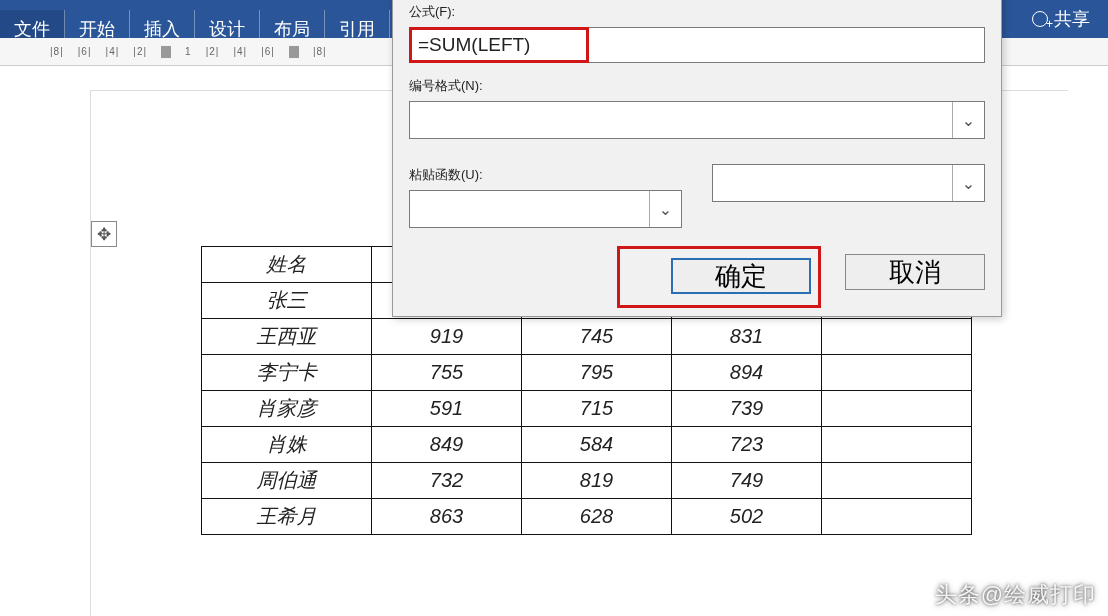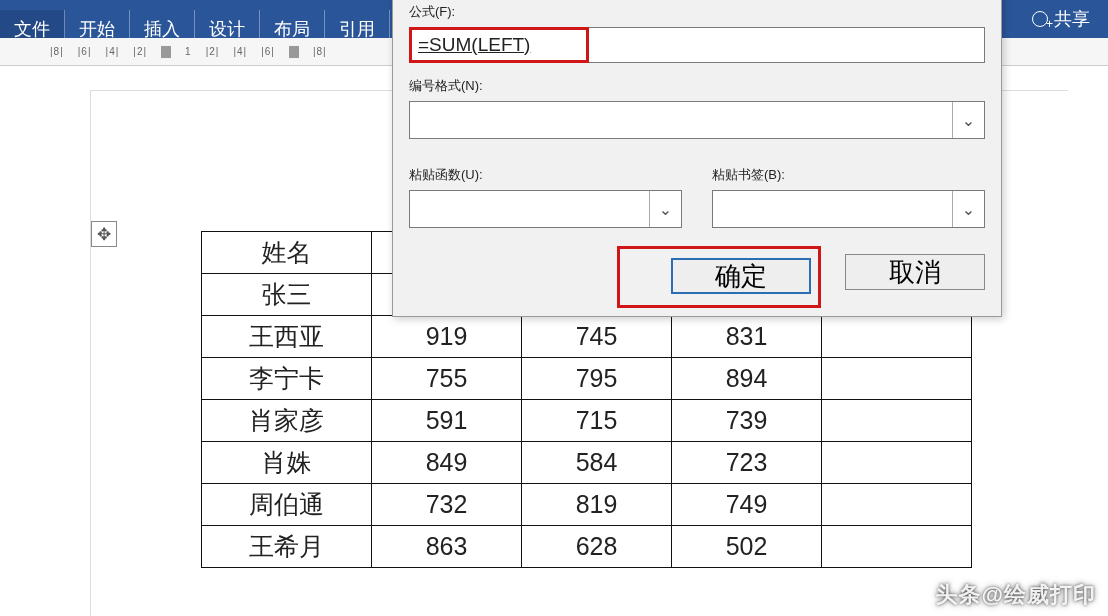--- a/index.html
+++ b/index.html
@@ -86,25 +86,26 @@
       background: #fff;
       display: flex;
       align-items: center;
       justify-content: center;
       font-size: 17px;
       color: #555;
       cursor: move;
     }
     .data-table {
       position: absolute;
-      top: 140px;
+      top: 155px;
       left: 110px;
       border-collapse: collapse;
-      font-size: 25px;
+      font-size: 20px;
       color: #222;
+      font-style: italic;
     }
     .data-table td {
       border: 1.5px solid #111;
       padding: 4px 10px;
       text-align: center;
       height: 29px;
     }
     .data-table td.name { width: 170px; }
     .data-table td.num { width: 150px; }
     .data-table td.total { width: 150px; }
@@ -126,21 +127,20 @@
       margin-bottom: 6px;
     }
     .text-input {
       width: 100%;
       height: 36px;
       border: 1.5px solid #7a7a7a;
       background: #fff;
       padding: 0 8px;
       font-size: 19px;
       color: #222;
-      text-decoration: underline;
     }
     .formula-wrap {
       position: relative;
       width: 100%;
     }
     .formula-overlay {
       position: absolute;
       top: 0; left: 0;
       height: 36px;
       width: 180px;
@@ -202,21 +202,21 @@
       top: -8px;
       width: 198px;
       height: 56px;
       border: 3px solid #d01616;
     }
     .watermark {
       position: absolute;
       bottom: 6px;
       right: 12px;
       font-size: 22px;
-      font-weight: bold;
+      font-weight: normal;
       color: rgba(255,255,255,0.9);
       text-shadow: 0 0 3px rgba(0,0,0,0.6), 0 0 6px rgba(0,0,0,0.5);
       letter-spacing: 1px;
       text-align: center;
     }
   </style>
 </head>
 <body>
 
 <div class="ribbon">
@@ -327,21 +327,20 @@
 
   <div class="two-col">
     <div class="col">
       <div class="field-label">粘贴函数(U):</div>
       <div class="select-box">
         <div style="flex:1;padding:0 8px"></div>
         <div class="arrow">⌄</div>
       </div>
     </div>
     <div class="col">
-      <div class="field-label">粘贴书签(B):</div>
       <div class="select-box">
         <div style="flex:1;padding:0 8px"></div>
         <div class="arrow">⌄</div>
       </div>
     </div>
   </div>
 
   <div class="dialog-buttons">
     <div class="ok-highlight">
       <div class="btn ok">确定</div>

